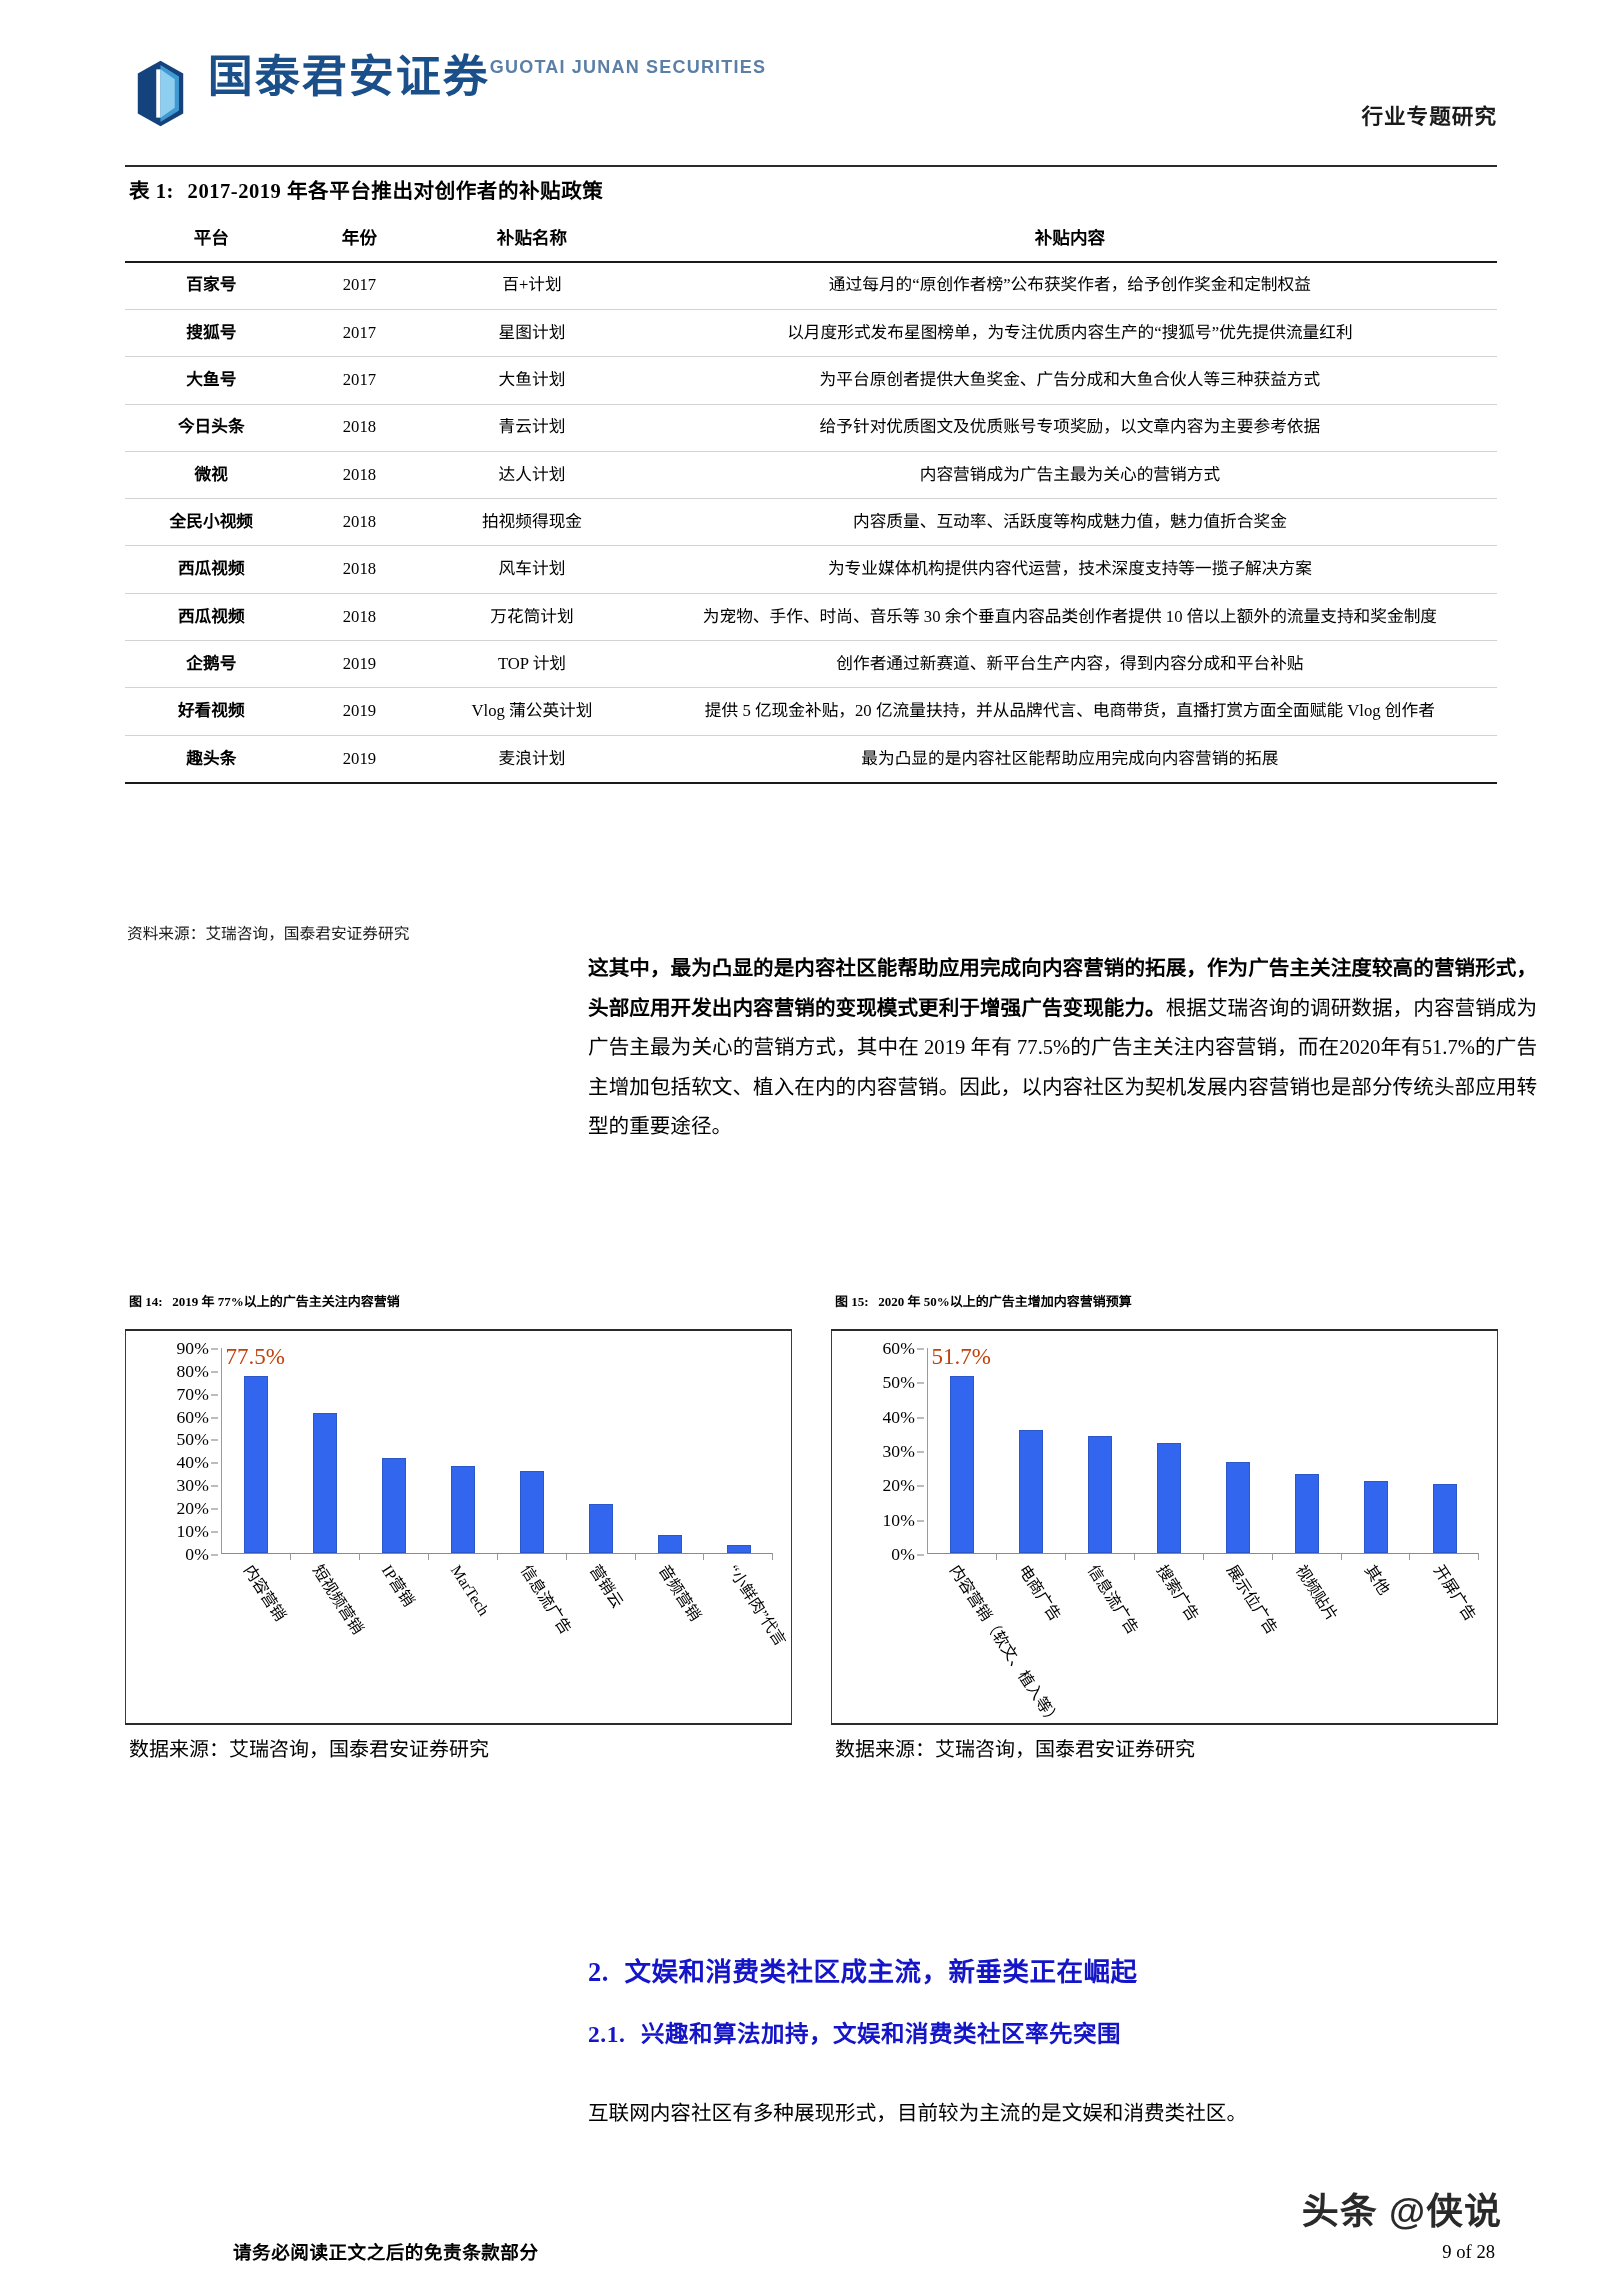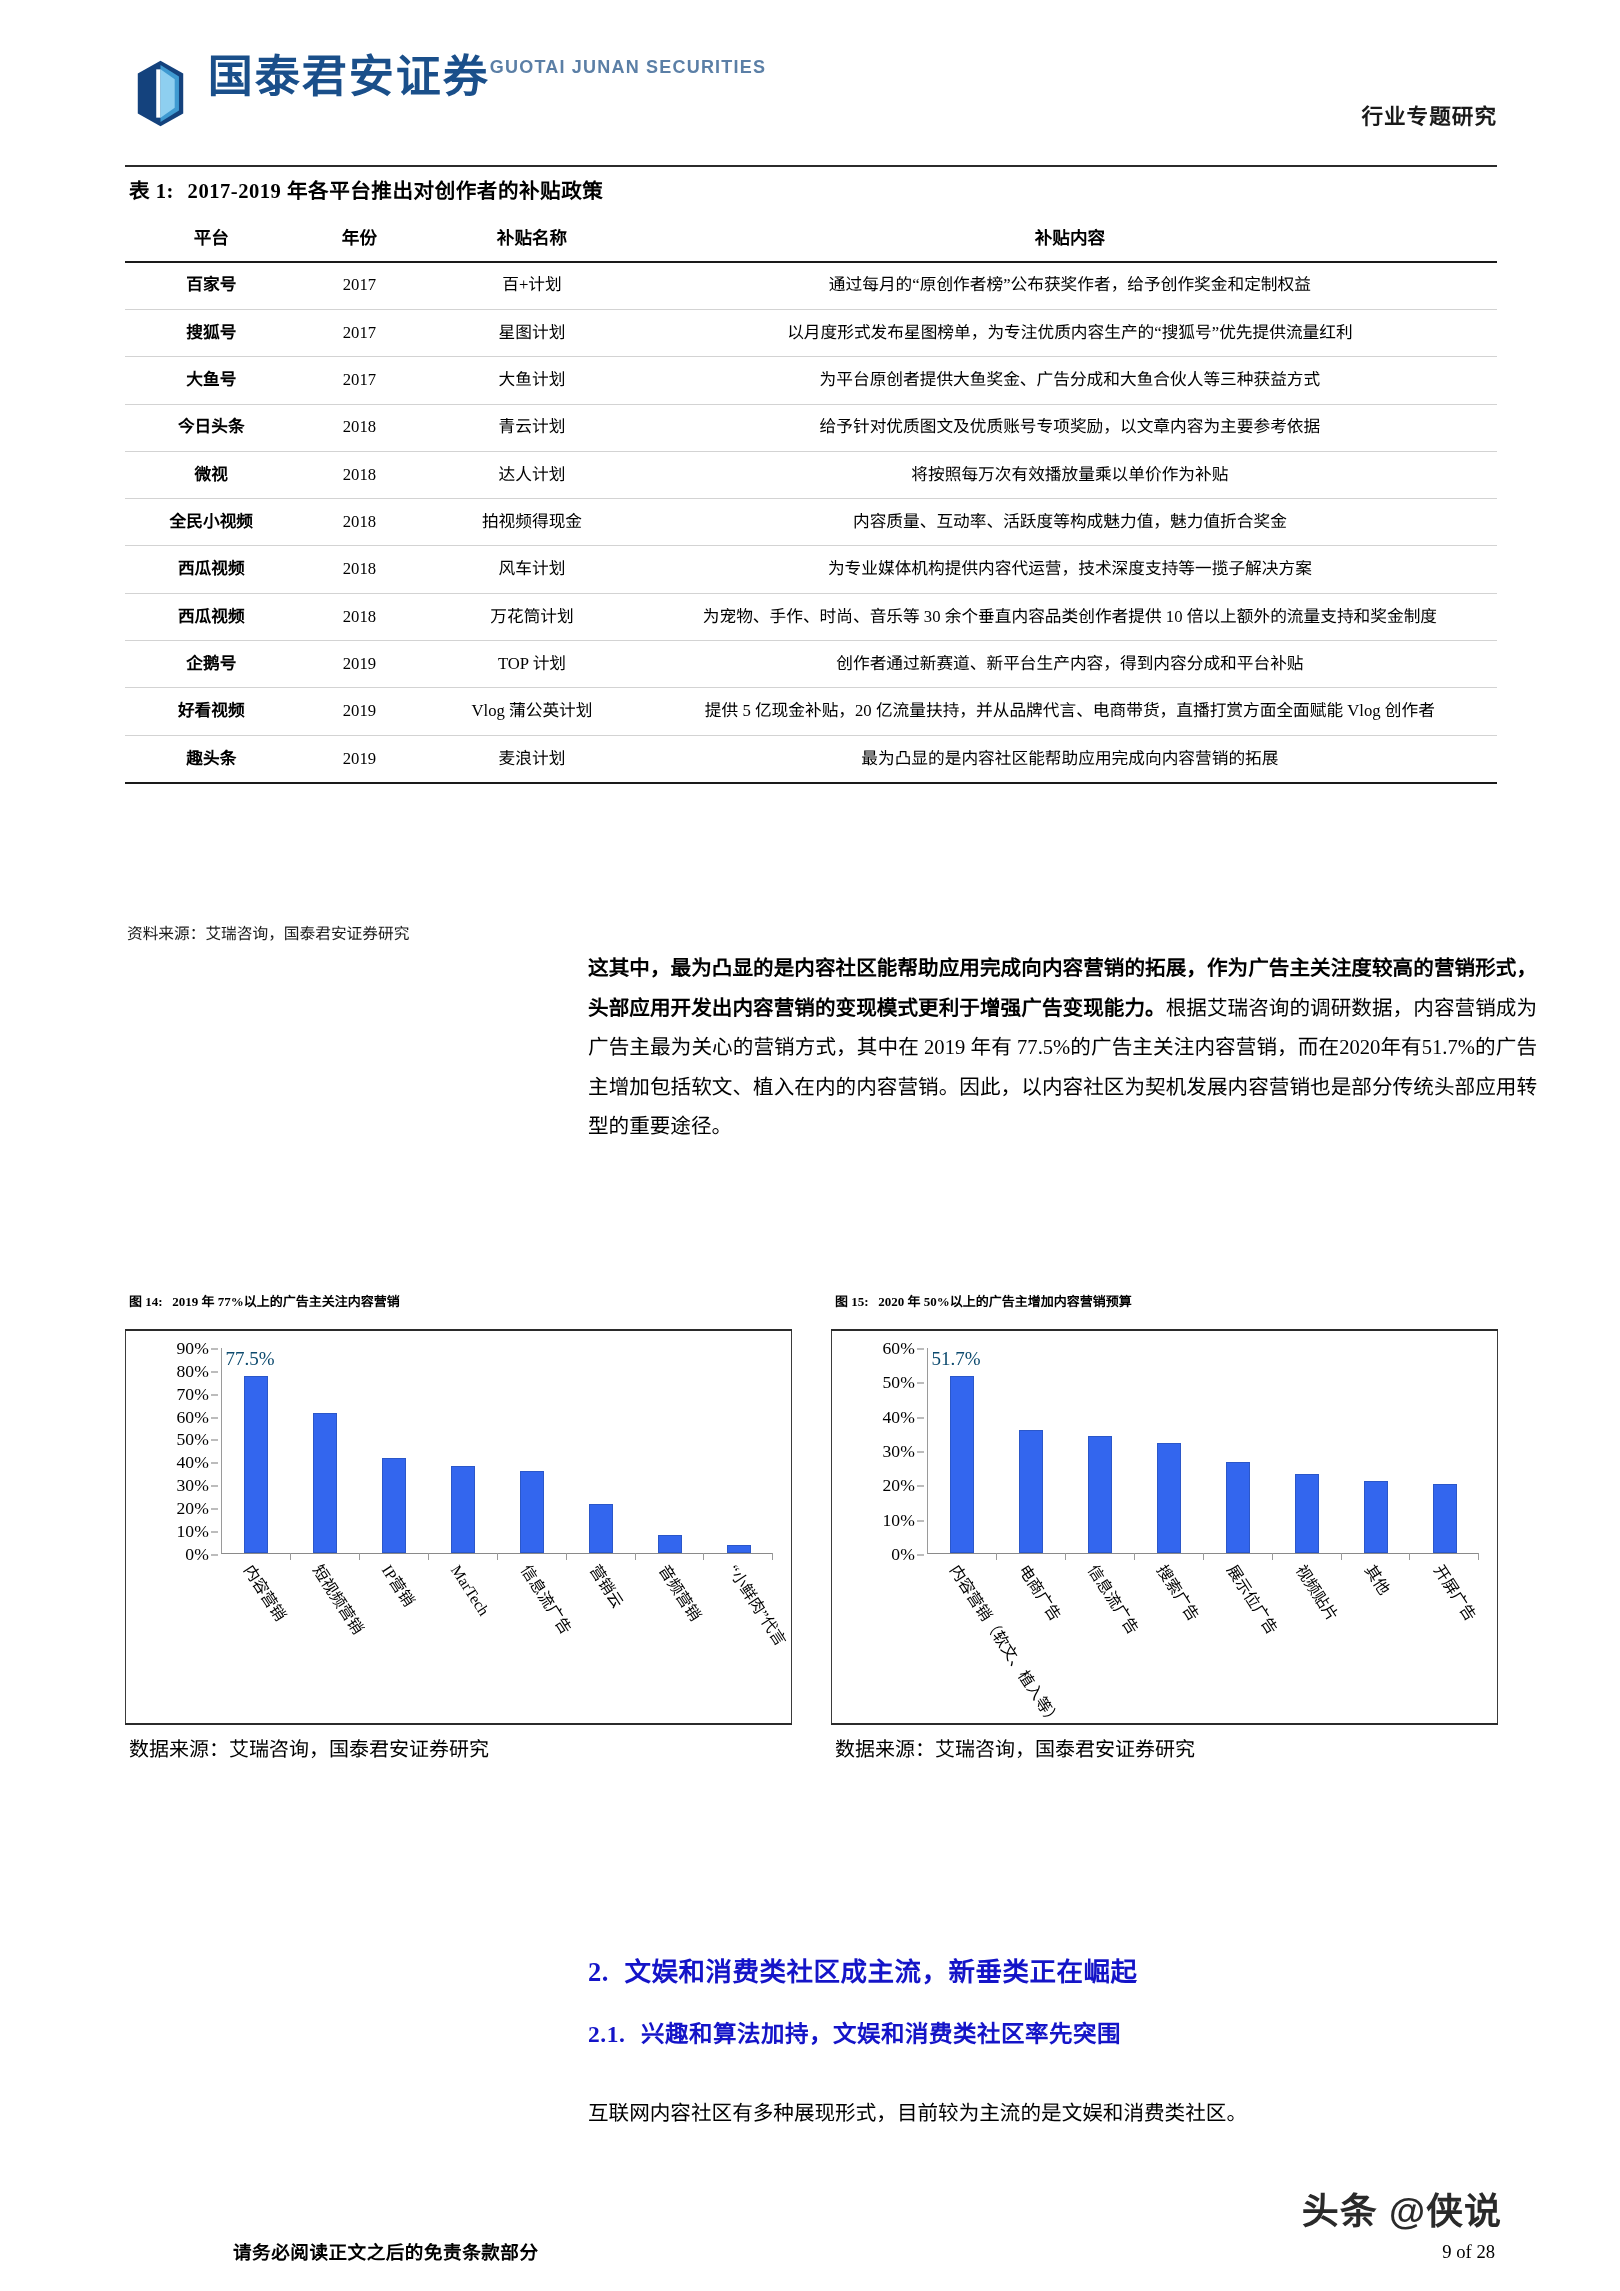--- a/index.html
+++ b/index.html
@@ -240,23 +240,23 @@
   .bar-tick {
     position: absolute;
     bottom: -6.9px;
     right: 0;
     width: 0;
     height: 6.9px;
     border-left: 1.2px solid #9a9a9a;
   }
   .value-label {
     position: absolute;
-    font-size: 19px;
+    font-size: 23px;
     white-space: nowrap;
-    color: #0c4a6e;
+    color: #c2410c;
   }
   .x-labels {
     position: absolute;
     left: 73px;
     right: 3.9px;
     top: 212px;
     height: 167px;
     display: flex;
     justify-content: space-around;
   }
@@ -398,21 +398,21 @@
         <tr>
           <td class="col-platform">今日头条</td>
           <td class="col-year">2018</td>
           <td class="col-name">青云计划</td>
           <td class="col-content">给予针对优质图文及优质账号专项奖励，以文章内容为主要参考依据</td>
         </tr>
         <tr>
           <td class="col-platform">微视</td>
           <td class="col-year">2018</td>
           <td class="col-name">达人计划</td>
-          <td class="col-content">将按照每万次有效播放量乘以单价作为补贴</td>
+          <td class="col-content">内容营销成为广告主最为关心的营销方式</td>
         </tr>
         <tr>
           <td class="col-platform">全民小视频</td>
           <td class="col-year">2018</td>
           <td class="col-name">拍视频得现金</td>
           <td class="col-content">内容质量、互动率、活跃度等构成魅力值，魅力值折合奖金</td>
         </tr>
         <tr>
           <td class="col-platform">西瓜视频</td>
           <td class="col-year">2018</td>

